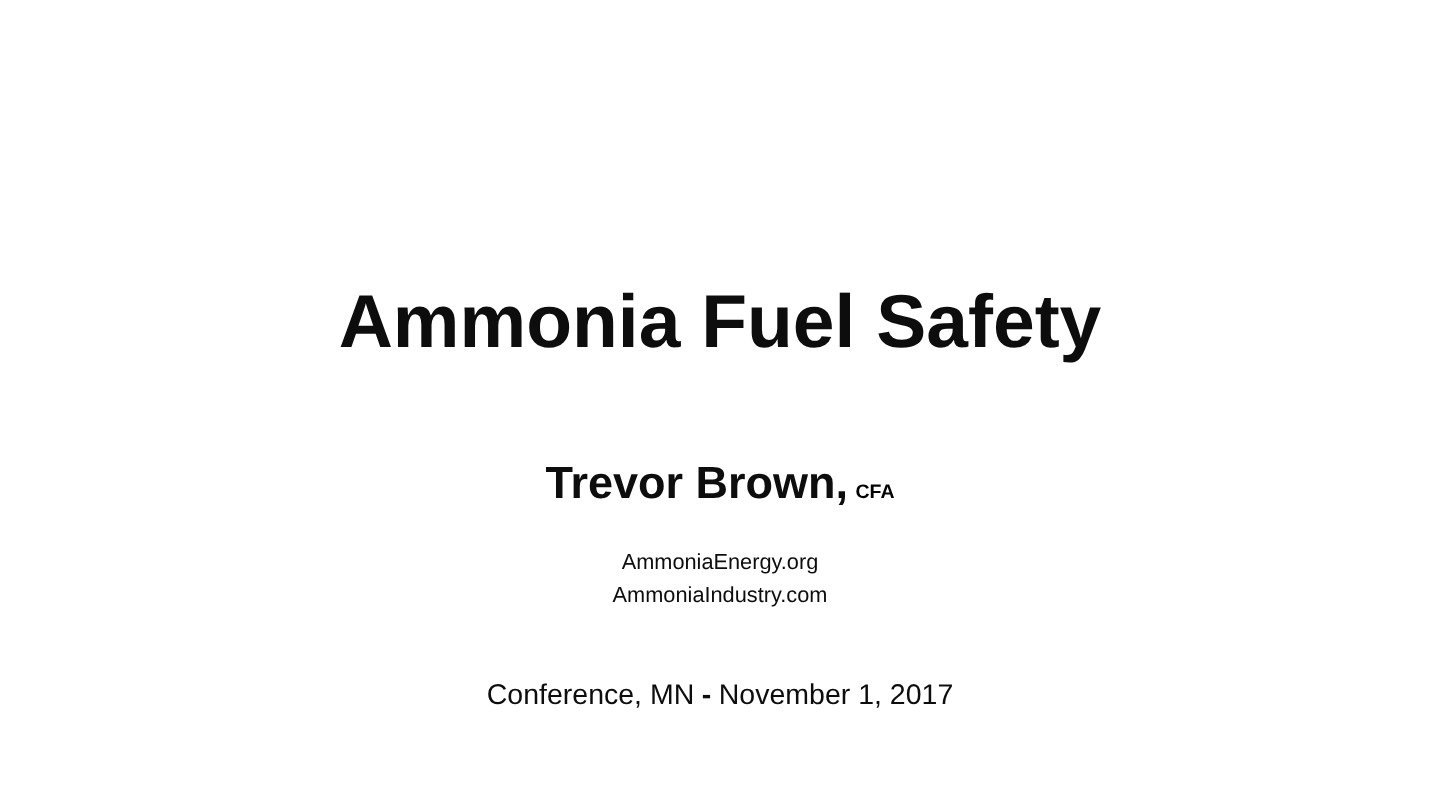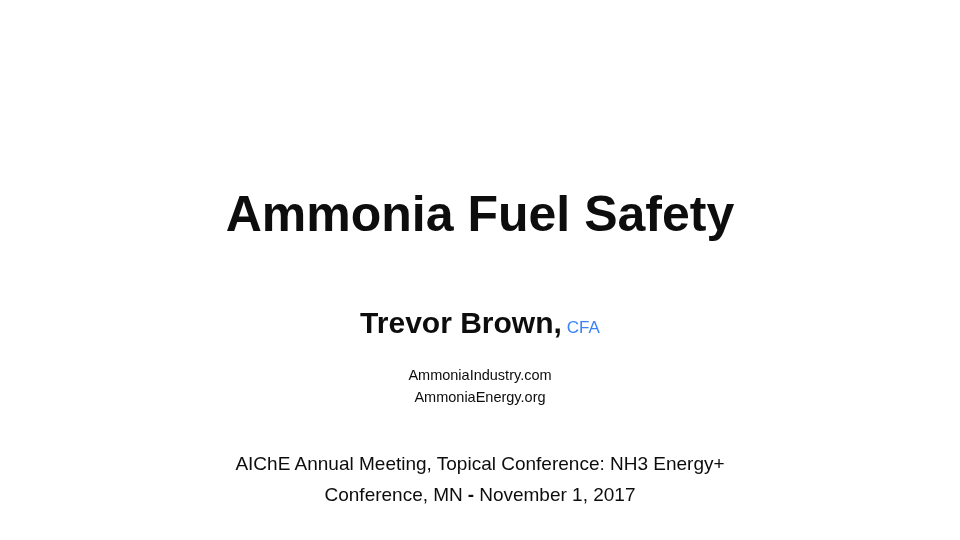--- a/index.html
+++ b/index.html
@@ -40,23 +40,23 @@
     left: 0;
     width: 960px;
     text-align: center;
   }
   .author-name {
     font-size: 30px;
     font-weight: bold;
     color: #0d0d0d;
   }
   .author-suffix {
-    font-size: 17px;
-    font-weight: normal;
-    color: #3b82f6;
+    font-size: 13px;
+    font-weight: bold;
+    color: #000000;
   }
   .sites-block {
     position: absolute;
     top: 364px;
     left: 0;
     width: 960px;
     text-align: center;
   }
   .site-line {
     font-size: 14.5px;
@@ -92,24 +92,23 @@
 
   <div class="title-block">
     <div class="slide-title">Ammonia Fuel Safety</div>
   </div>
 
   <div class="author-block">
     <span class="author-name">Trevor Brown,</span><span class="spacer-gap"></span><span class="author-suffix">CFA</span>
   </div>
 
   <div class="sites-block">
+    <div class="site-line">AmmoniaEnergy.org</div>
     <div class="site-line">AmmoniaIndustry.com</div>
-    <div class="site-line">AmmoniaEnergy.org</div>
   </div>
 
   <div class="event-block">
-    <div class="event-line">AIChE Annual Meeting,  Topical Conference:  NH3 Energy+</div>
     <div class="event-line">
       <span>Conference, MN</span><span class="spacer-gap"></span><span class="dash">-</span><span class="spacer-gap"></span><span>November 1, 2017</span>
     </div>
   </div>
 
 </div>
 
 </body></html>

